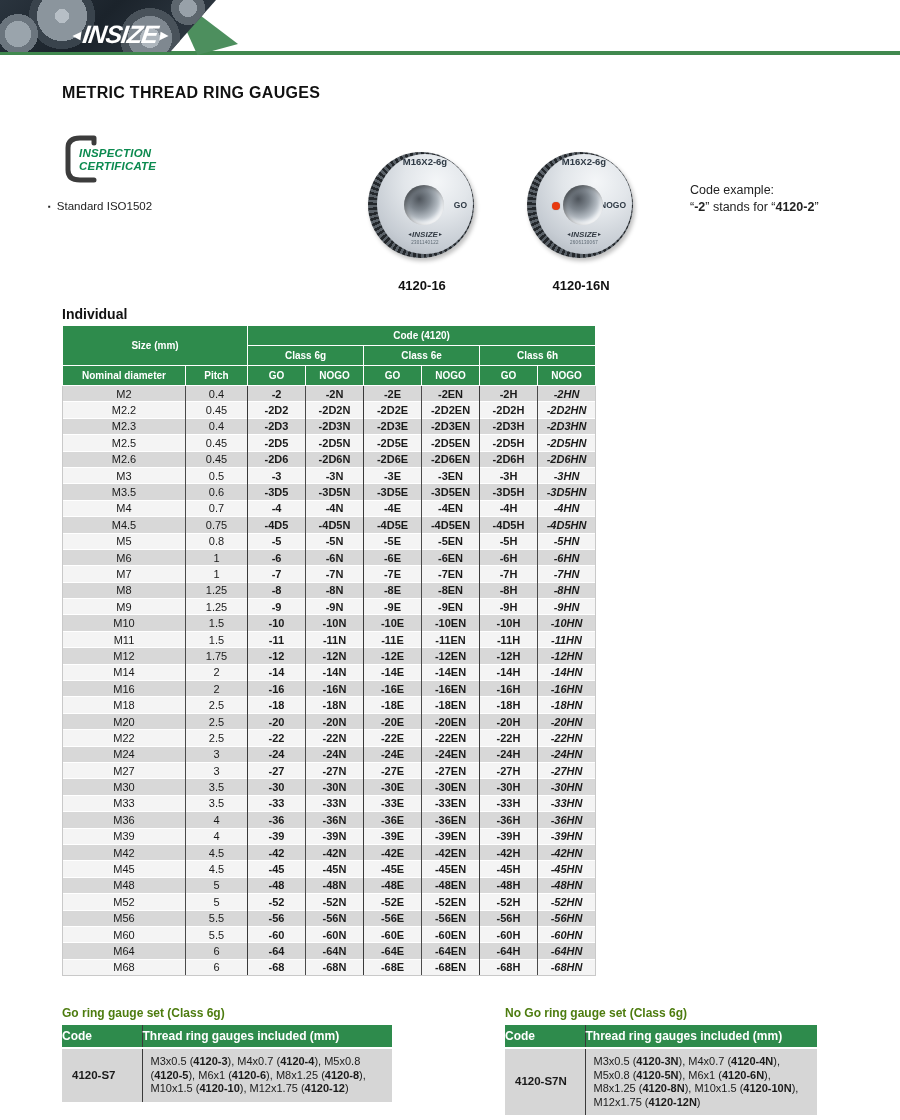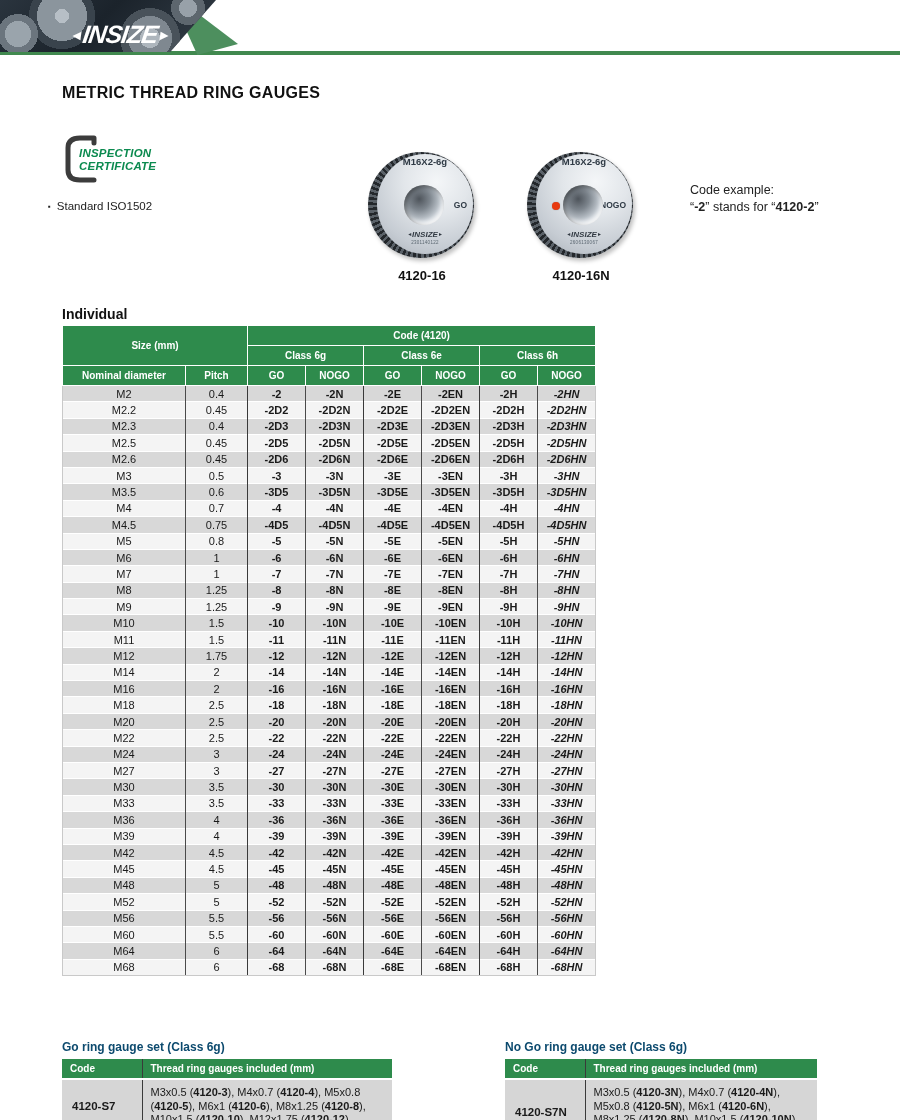--- a/index.html
+++ b/index.html
@@ -46,21 +46,21 @@
   .ring .marking{position:absolute;left:9px;top:4px;width:96px;text-align:center;
     font-size:9.5px;font-weight:bold;color:#2f3a45;}
   .ring .gotext{position:absolute;right:7px;top:48px;font-size:8.5px;font-weight:bold;color:#2f3a45;}
   .ring .brand{position:absolute;left:9px;bottom:19px;width:96px;text-align:center;
     font-size:8px;font-weight:900;font-style:italic;color:#333b44;}
   .ring .brand .logo-arrow{font-size:5px;top:-1px;}
   .ring .serial{position:absolute;left:9px;bottom:13px;width:96px;text-align:center;
     font-size:4.5px;color:#5a6670;letter-spacing:.3px;}
   .ring .dot{position:absolute;left:25px;top:50px;width:8px;height:8px;border-radius:50%;
     background:#e8390f;box-shadow:0 0 1px rgba(0,0,0,.4);}
-  .ring-label{position:absolute;width:108px;text-align:center;top:148px;
+  .ring-label{position:absolute;width:108px;text-align:center;top:158px;
     font-size:13px;font-weight:bold;color:#111;}
   .code-example{position:absolute;left:690px;top:62px;font-size:12.5px;line-height:17px;color:#222;}
 
   
   .individual{margin:6px 0 3px 62px;font-size:14px;font-weight:bold;color:#111;}
   table.main{border-collapse:collapse;margin-left:62px;width:533px;table-layout:fixed;}
   table.main th{background:#2e8b4c;color:#fff;font-size:10px;font-weight:bold;
     height:19px;border:1px solid #fff;padding:0;margin-top:48px;}
   table.main th.gb, table.main td.gb{border-left:1px solid #3a3a3a;}
   table.main td{font-size:11px;text-align:center;height:15.4px;padding:0;
@@ -69,24 +69,24 @@
   table.main td:last-child{border-right:1px solid #c9c9c9;font-style:italic;}
   table.main tr.dark td{background:#d8d8d8;}
   table.main tr.light td{background:#f4f4f4;}
   table.main td.code{font-weight:bold;}
   table.main tr:last-child td{border-bottom:1px solid #c9c9c9;}
 
   
   .sets{display:flex;margin:30px 0 0 62px;}
   .set-block{width:330px;}
   .set-block.right{width:312px;margin-left:113px;}
-  .set-title{font-size:12px;font-weight:bold;margin-bottom:5px;color:#0c4a6e;margin-top:34px;}
+  .set-title{font-size:12px;font-weight:bold;margin-bottom:5px;color:#4d7c0f;}
   table.set{border-collapse:collapse;width:100%;table-layout:fixed;}
-  table.set th{background:#2e8b4c;color:#fff;font-size:10px;font-weight:bold;text-align:left;
-    padding:4px 8px;border-bottom:2px solid #fff;}
+  table.set th{background:#2e8b4c;color:#fff;font-size:12px;font-weight:bold;text-align:left;
+    padding:4px 0;border-bottom:2px solid #fff;}
   table.set th.desc, table.set td.desc{border-left:1px solid #3a3a3a;}
   table.set td{background:#d6d6d6;font-size:11px;padding:6px 8px;line-height:13.5px;
     vertical-align:middle;color:#1a1a1a;}
   table.set td.codecell{font-weight:bold;text-align:left;padding-left:10px;font-size:11.5px;}
 </style>
 </head>
 <body>
 
 <div class="header">
   <div class="header-line"></div>

